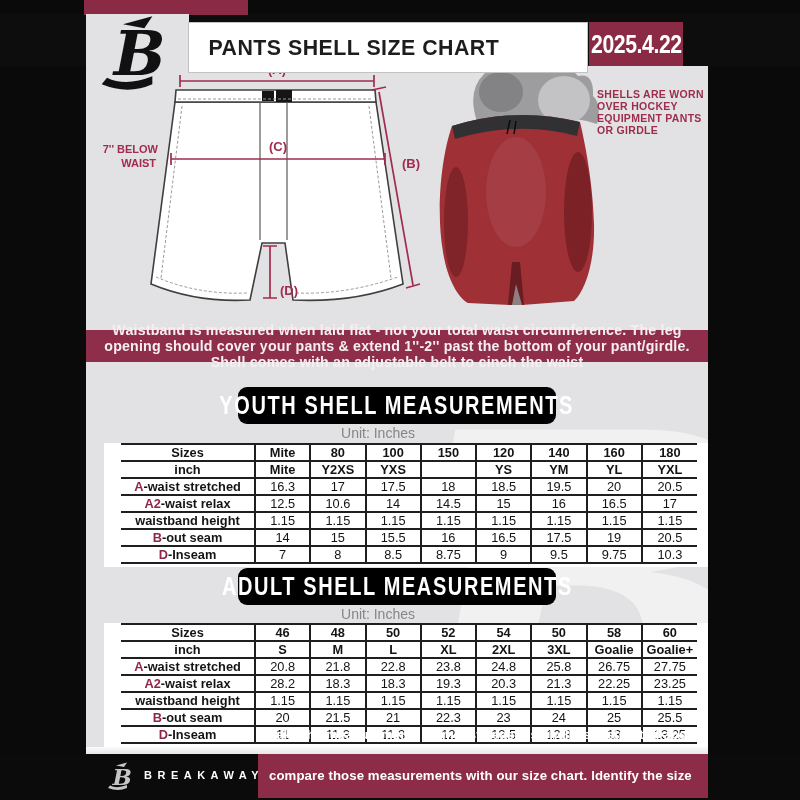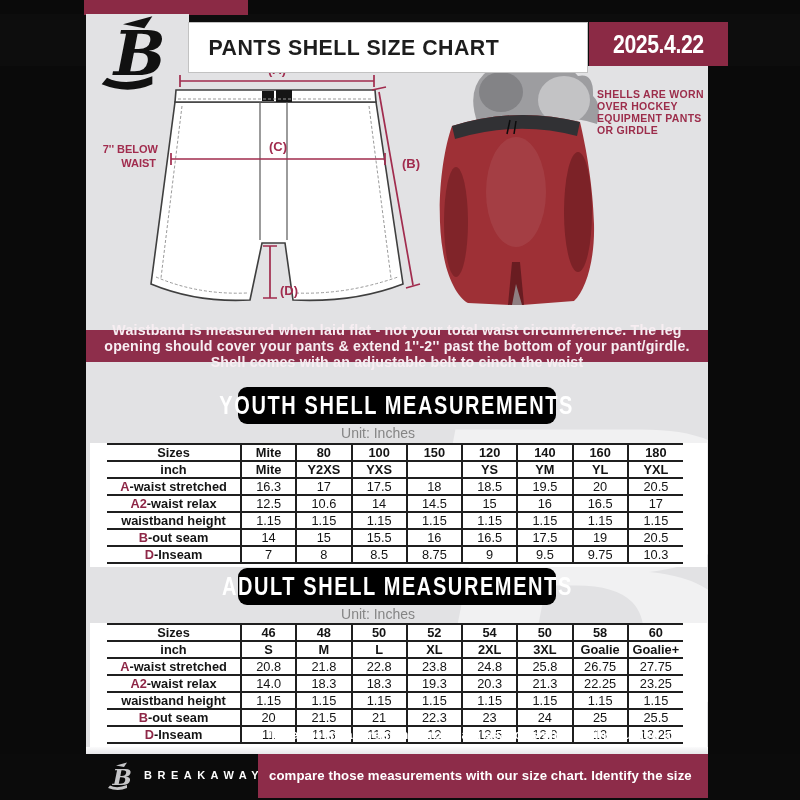--- a/index.html
+++ b/index.html
@@ -9,21 +9,21 @@
 
   
   .top-strip{left:84px;top:0;width:164px;height:15px;background:#8b2a45;z-index:3;}
   .content{left:86px;top:14px;width:622px;height:740px;background:#e2e2e4;z-index:1;overflow:hidden;}
   .header-band{left:0;top:14px;width:800px;height:52px;background:#0d0d0d;z-index:2;}
   .logo-box{left:86px;top:14px;width:103px;height:52px;background:#e2e2e4;z-index:3;}
   .title-bar{left:188px;top:22px;width:400px;height:51px;background:#ffffff;border:1px solid #c2c2c2;
              box-sizing:border-box;display:flex;align-items:center;z-index:4;}
   .title-bar span{font-size:22px;font-weight:700;color:#1d1d1d;letter-spacing:.5px;
                   transform:scaleX(.97);transform-origin:left;padding-left:20px;white-space:nowrap;}
-  .date-box{left:589px;top:22px;width:139px;height:44px;background:#8b2a45;display:flex;
+  .date-box{left:589px;top:22px;width:94px;height:44px;background:#8b2a45;display:flex;
             align-items:center;justify-content:center;z-index:4;}
   .date-box span{font-size:25px;font-weight:700;color:#fff;transform:scaleX(.85);letter-spacing:-.5px;}
   .logo-hdr{left:94px;top:15px;z-index:5;}
 
   
   .watermark{right:-60px;top:388px;font-family:"DejaVu Serif",serif;font-style:italic;font-weight:bold;
              font-size:430px;line-height:380px;color:rgba(255,255,255,.5);z-index:0;pointer-events:none;}
 
   
   .diagram-svg{left:0;top:48px;z-index:1;}
@@ -33,21 +33,21 @@
           display:flex;flex-direction:column;align-items:center;justify-content:center;}
   .notice div{font-size:14.2px;font-weight:700;color:#f7eef2;line-height:16px;letter-spacing:.2px;white-space:nowrap;}
 
   
   .sec-banner{left:152px;width:318px;height:37px;background:#000000;border-radius:9px;z-index:2;
               display:flex;align-items:center;justify-content:center;}
   .sec-banner span{color:#fff;font-size:25px;font-weight:700;letter-spacing:2px;transform:scaleX(.8);white-space:nowrap;}
   .unit{left:0;width:584px;text-align:center;font-size:14px;color:#858585;z-index:2;}
 
   
-  .panel{left:4px;width:617px;background:#fff;z-index:2;padding:0 0 3px 0;box-sizing:border-box;}
+  .panel{left:18px;width:617px;background:#fff;z-index:2;padding:0 0 3px 0;box-sizing:border-box;}
   .panel table{border-collapse:collapse;table-layout:fixed;margin-left:17px;width:576px;
                border-top:2.5px solid #1f1f1f;}
   .panel td{border-bottom:2px solid #1f1f1f;border-left:2px solid #1f1f1f;height:15px;line-height:15px;
             font-size:12.8px;color:#141414;text-align:center;padding:0;overflow:hidden;white-space:nowrap;}
   .panel td.lbl{border-left:none;font-weight:700;}
   .panel tr.hdr td{font-weight:700;}
   .panel .pre{color:#8e2747;font-weight:700;}
   col.c-lbl{width:134px;}
 
   .pre-footer{left:0;top:733px;width:622px;height:7px;background:linear-gradient(#fbfbfc,#e7e7e9);z-index:2;}
@@ -272,21 +272,21 @@
             <td>21.8</td>
             <td>22.8</td>
             <td>23.8</td>
             <td>24.8</td>
             <td>25.8</td>
             <td>26.75</td>
             <td>27.75</td>
           </tr>
           <tr>
             <td class="lbl"><span class="pre">A2</span>-waist relax</td>
-            <td>14.0</td>
+            <td>28.2</td>
             <td>18.3</td>
             <td>18.3</td>
             <td>19.3</td>
             <td>20.3</td>
             <td>21.3</td>
             <td>22.25</td>
             <td>23.25</td>
           </tr>
           <tr>
             <td class="lbl">waistband height</td>

